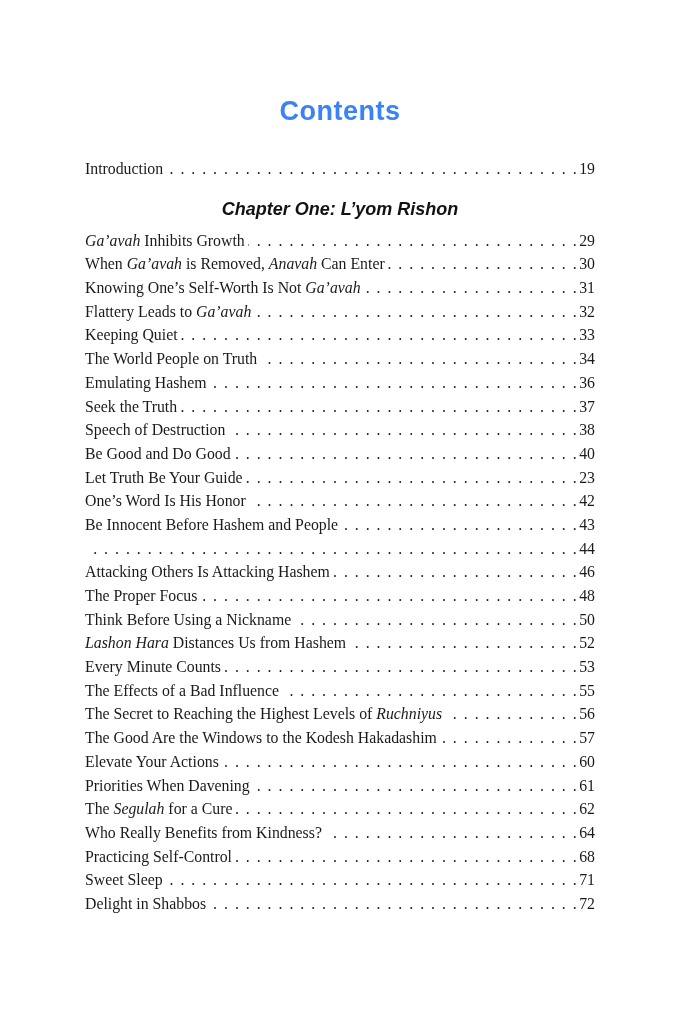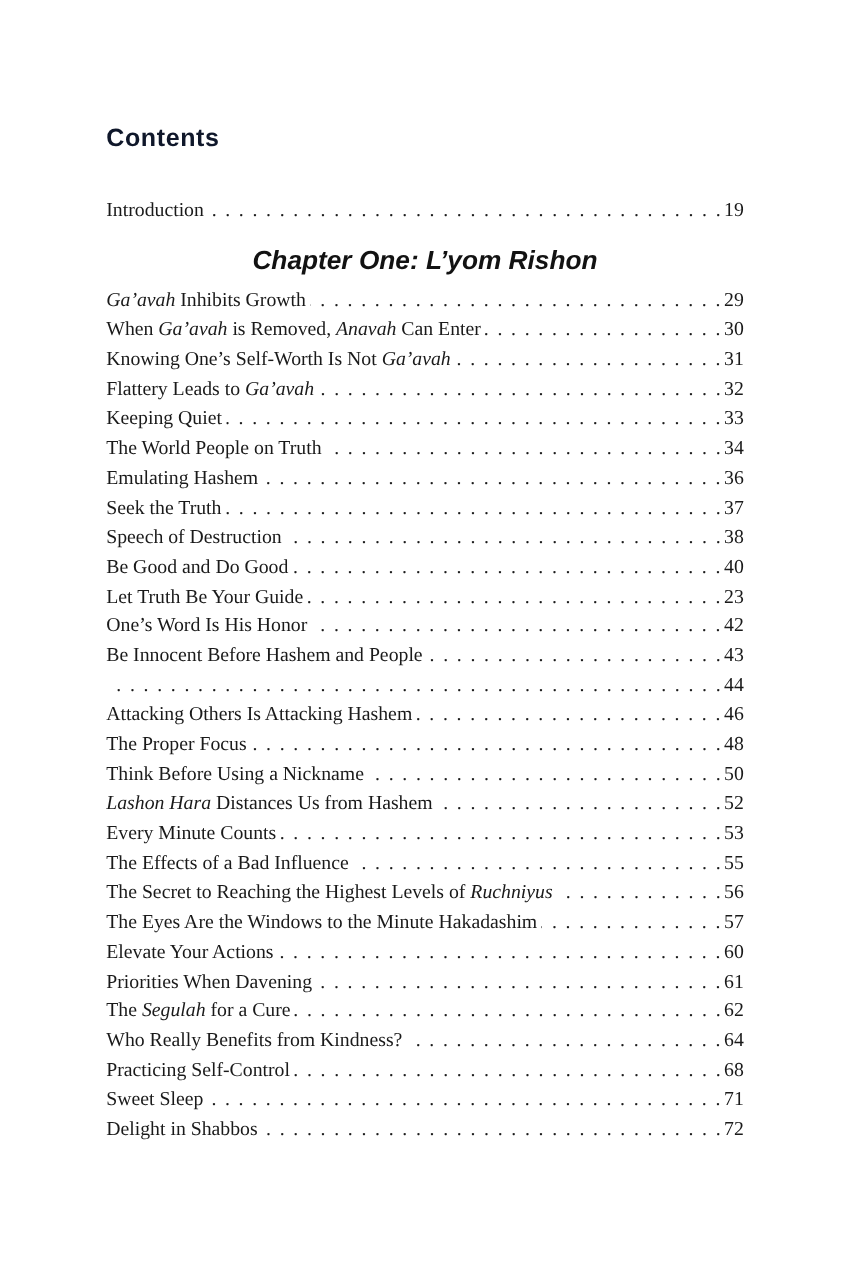--- a/index.html
+++ b/index.html
@@ -12,43 +12,43 @@
     width: 683px;
     height: 1024px;
     box-sizing: border-box;
     background: #ffffff;
     padding: 96px 88px 0 85px;
     overflow: hidden;
     color: #161616;
   }
   .page-title {
     margin: 0;
-    text-align: left;
+    text-align: center;
     font-family: "Liberation Sans", sans-serif;
     font-weight: 800;
-    font-size: 20px;
+    font-size: 27px;
     line-height: 31px;
     letter-spacing: 0.5px;
-    color: #0f172a;
+    color: #3b82f6;
   }
   .toc {
     font-family: "Liberation Serif", "DejaVu Serif", serif;
     font-size: 15.8px;
     color: #1a1a1a;
   }
   .intro-block {
     margin-top: 30px;
   }
   .chapter-heading {
     margin: 16px 0 8px 0;
     text-align: center;
     font-family: "Liberation Sans", sans-serif;
     font-style: italic;
     font-weight: bold;
-    font-size: 21px;
+    font-size: 18px;
     line-height: 24px;
     color: #121212;
   }
   .row {
     display: flex;
     align-items: baseline;
     line-height: 23.7px;
     height: 23.7px;
   }
   .row .t {
@@ -190,21 +190,21 @@
     <span class="t"><span>The Effects of a Bad Influence</span></span>
     <span class="leader"></span>
     <span class="pg">55</span>
   </div>
         <div class="row">
     <span class="t"><span>The Secret to Reaching the Highest Levels of </span><em>Ruchniyus</em></span>
     <span class="leader"></span>
     <span class="pg">56</span>
   </div>
         <div class="row">
-    <span class="t"><span>The Eyes Are the Windows to the Minute Hakadashim</span></span>
+    <span class="t"><span>The Good Are the Windows to the Kodesh Hakadashim</span></span>
     <span class="leader"></span>
     <span class="pg">57</span>
   </div>
         <div class="row">
     <span class="t"><span>Elevate Your Actions</span></span>
     <span class="leader"></span>
     <span class="pg">60</span>
   </div>
         <div class="row">
     <span class="t"><span>Priorities When Davening</span></span>

